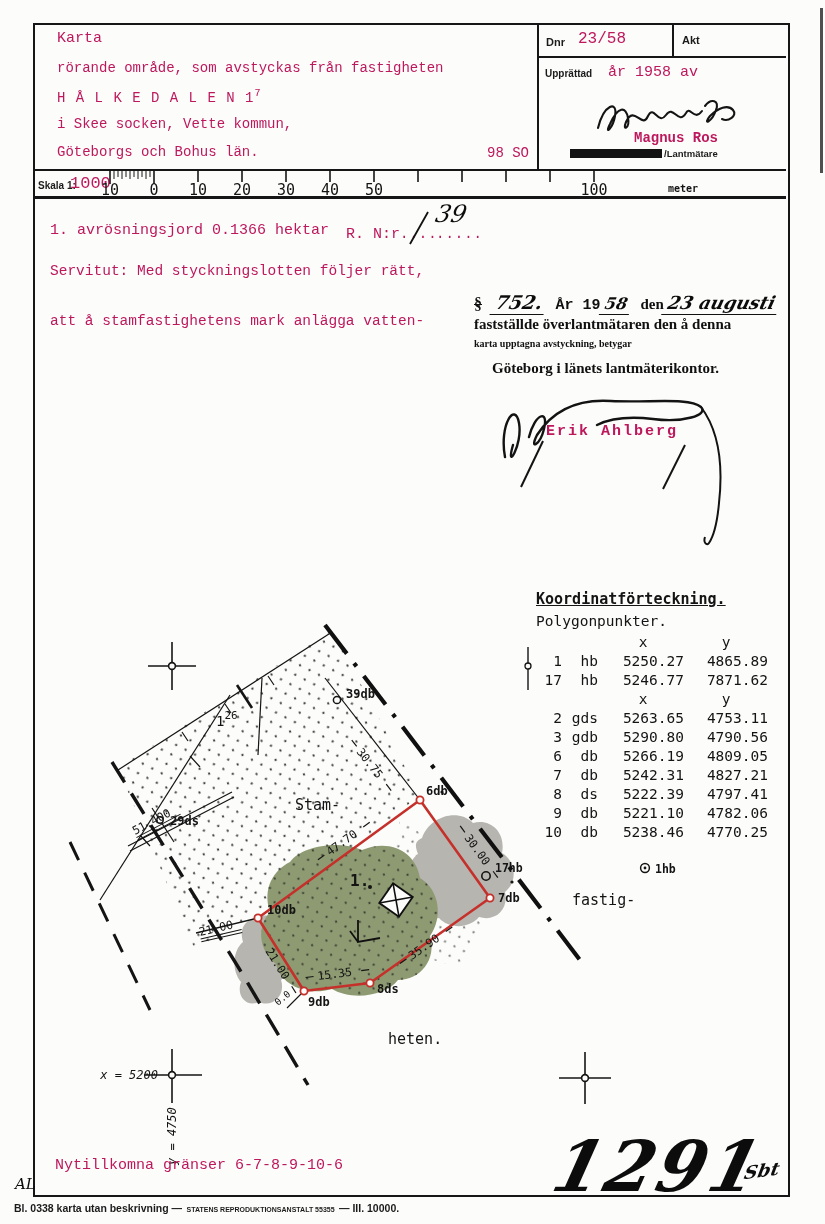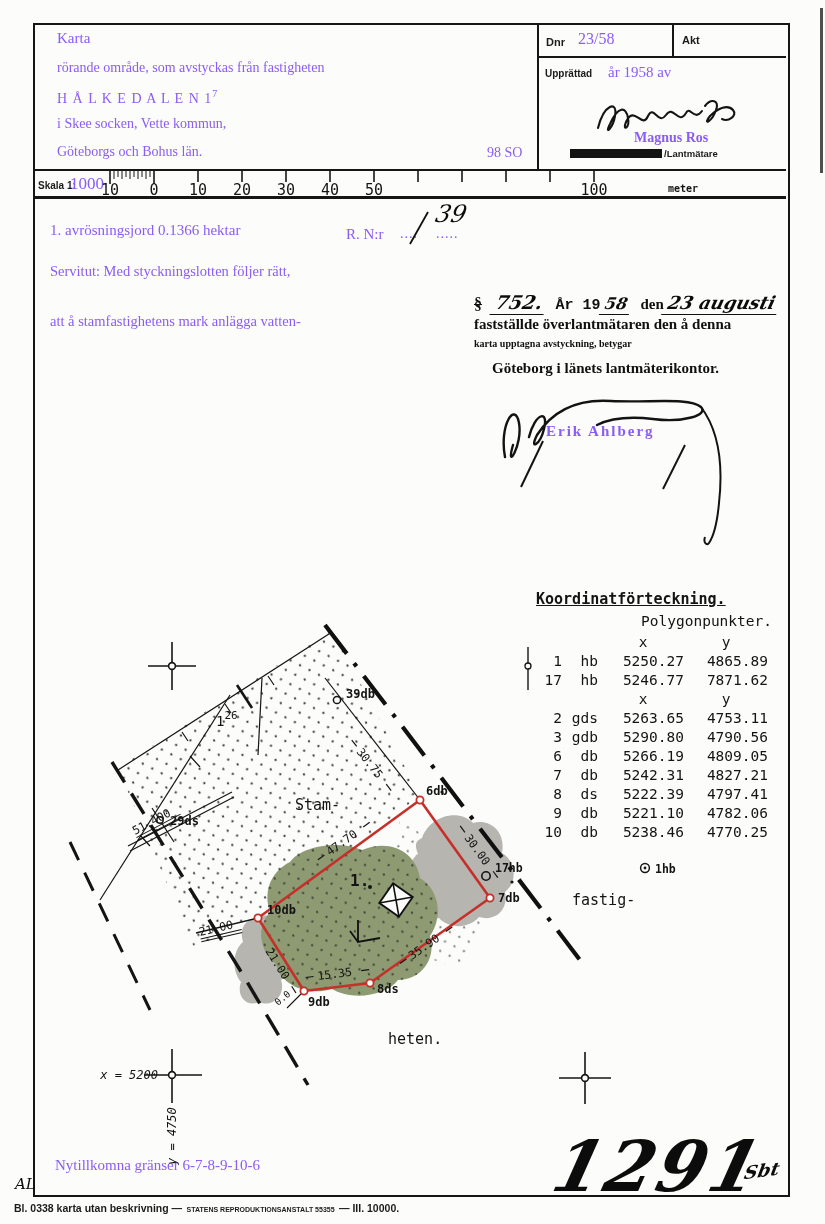--- a/index.html
+++ b/index.html
@@ -1,19 +1,19 @@
 <!DOCTYPE html>
 <html><head>
 <meta charset="utf-8">
 <style>
   html,body{margin:0;padding:0;background:#e8e8e6;}
   .page{position:relative;width:825px;height:1224px;background:#fcfcfa;overflow:hidden;
         font-family:"DejaVu Sans Mono",monospace;color:#1b1b1b;}
   .abs{position:absolute;}
-  .tw{font-family:Liberation Serif, serif;color:#8b5cf6;}
+  .tw{font-family:Liberation Mono, monospace;color:#be185d;}
   .sp{font-family:"Liberation Sans",sans-serif;color:#1b1b1b;}
   .serifb{font-family:"Liberation Serif",serif;font-weight:700;color:#101010;}
   .hand{font-family:"DejaVu Serif",serif;font-style:italic;color:#0c0c0c;}
   .hand-ul{border-bottom:1.6px solid #111;padding:0 4px 1px 4px;}
   .rule{background:#161616;}
   .sup{font-size:10px;vertical-align:super;}
   
   .coords{font-family:"DejaVu Sans Mono",monospace;font-size:14.5px;line-height:19px;color:#141414;}
   .coords .trow{display:grid;grid-template-columns:26px 40px 82px 84px;}
   .coords .cid{text-align:right;}
@@ -127,21 +127,21 @@
   <svg class="abs" style="left:485px;top:385px;" width="260" height="165" viewBox="0 0 260 165">
     <path d="M20,72 C14,40 30,16 34,38 C38,60 20,88 28,60 M44,52 C50,28 64,24 59,44 C55,60 44,66 52,50 C70,22 96,14 126,16 C164,18 204,12 216,22 C224,30 198,38 168,34 C142,31 124,34 112,40" fill="none" stroke="#131313" stroke-width="2.4" stroke-linecap="round"></path>
     <path d="M36,102 L58,56" stroke="#131313" stroke-width="2"></path>
     <path d="M178,104 L200,60" stroke="#131313" stroke-width="2"></path>
     <path d="M216,22 C234,46 238,82 234,118 C232,140 228,152 224,158 C222,161 218,158 220,152" fill="none" stroke="#131313" stroke-width="2"></path>
   </svg>
   <div class="abs tw" style="left:546px;top:423px;font-size:15px;font-weight:700;letter-spacing:2px;">Erik Ahlberg</div>
 
   <div class="abs coords" style="left:536px;top:590px;width:236px;">
     <div class="title-ul" style="font-size:15px;font-weight:700;margin-bottom:3px;">Koordinatförteckning.</div>
-    <div style="margin-bottom:2px;text-align:right;">Polygonpunkter.</div>
+    <div style="margin-bottom:2px;">Polygonpunkter.</div>
     <div class="chead">
       <span></span>
         <span></span>
       <span class="hx">x</span>
       <span class="hy">y</span>
     </div>
     <div class="trow">
       <span class="cid">1</span>
       <span class="ctype">hb</span>
       <span class="cx">5250.27</span>

